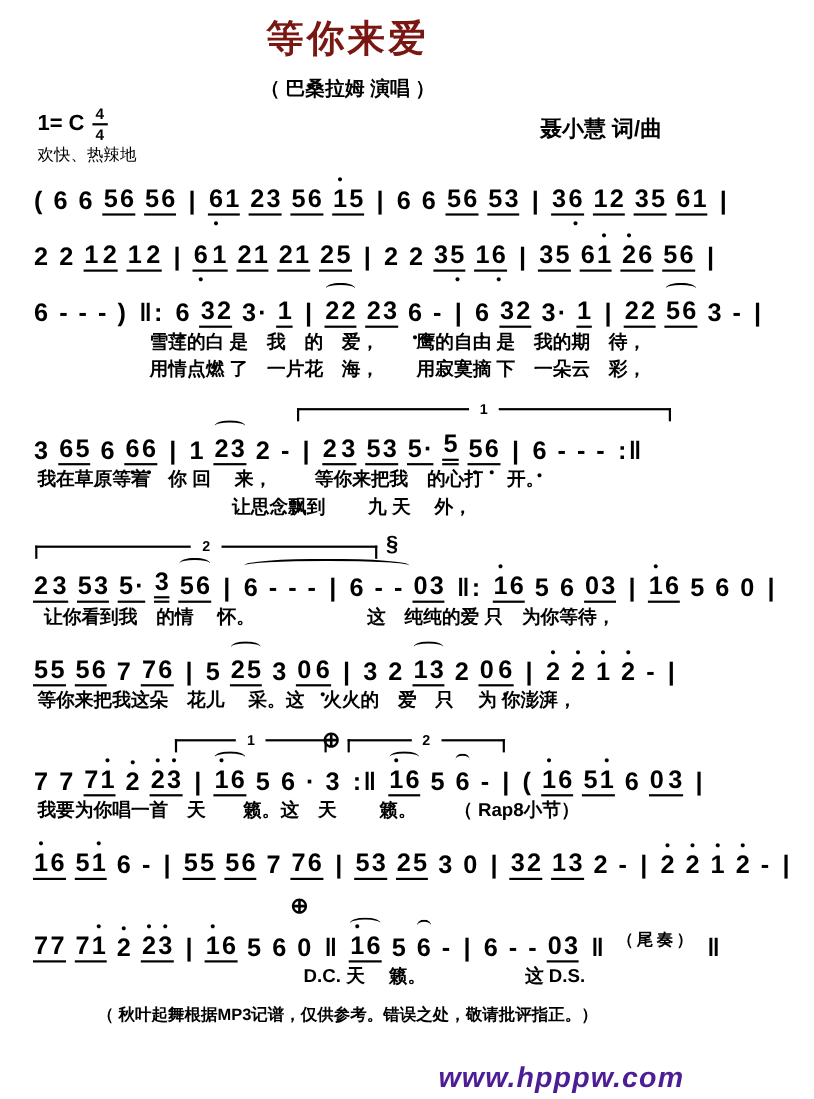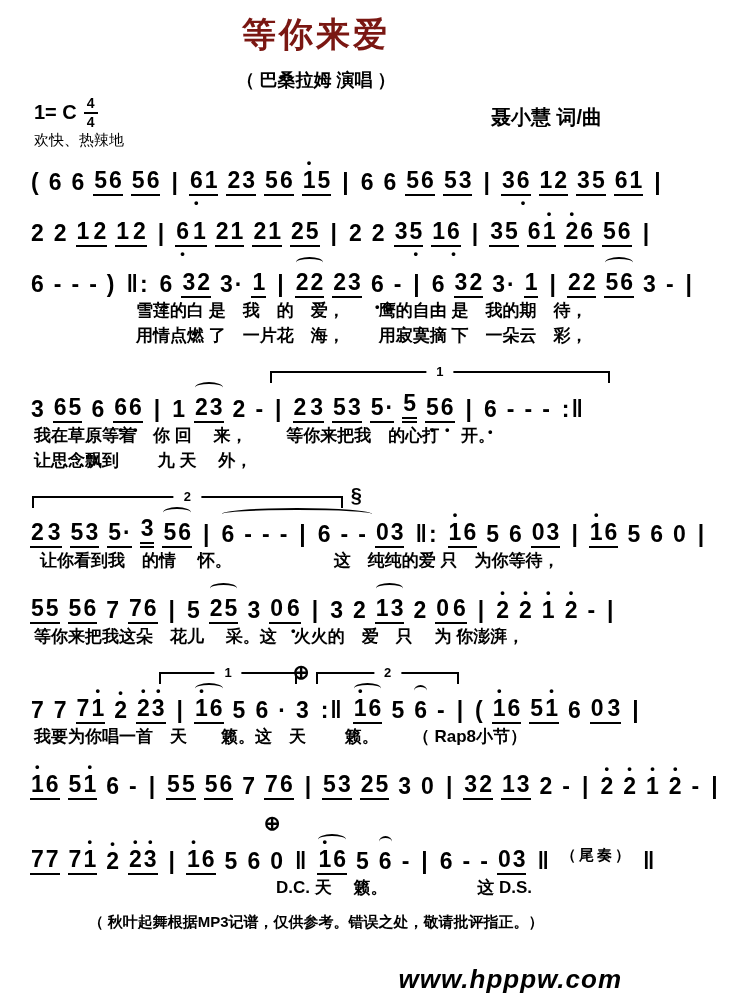--- a/index.html
+++ b/index.html
@@ -27,21 +27,21 @@
   .tok.u2{border-bottom:6px double #000;}
   .tok.bar{margin:0 6px;}
   .tok.txt{font-size:15px;align-self:center;letter-spacing:1px;}
   .ch.da::before{content:"\2022";position:absolute;top:-12px;left:50%;transform:translateX(-50%);font-size:13px;line-height:1;}
   .ch.db::after{content:"\2022";position:absolute;bottom:-16px;left:50%;transform:translateX(-50%);font-size:13px;line-height:1;}
   .tok.arc::after{content:"";position:absolute;top:-13px;left:1px;right:1px;height:9px;border-top:2px solid #000;border-radius:100% 100% 0 0;}
   .tok.arcw::after{content:"";position:absolute;top:-14px;left:2px;width:150px;height:10px;border-top:2px solid #000;border-radius:100% 100% 0 0;}
   .lyric-row{font-size:17px;font-weight:bold;line-height:25px;white-space:pre;}
   .footer-note{text-align:center;font-size:15px;font-weight:bold;margin-top:2px;}
   .footer-site{text-align:center;font-size:18px;font-weight:bold;margin-top:7px;letter-spacing:1px;}
-  .watermark{position:absolute;right:10px;bottom:4px;font-size:26px;font-weight:bold;font-style:italic;color:#000000;letter-spacing:1px;}
+  .watermark{position:absolute;right:10px;bottom:4px;font-size:26px;font-weight:bold;font-style:italic;color:#4c1d95;letter-spacing:1px;}
 </style>
 </head>
 <body>
 
 <div class="page">
   <div class="title" style="color: rgb(122, 23, 18);">等你来爱</div>
   <div class="subtitle">（ 巴桑拉姆 演唱 ）</div>
   <div class="meta-row">
     <div class="keysig">
       <span>1= C</span>
@@ -380,21 +380,21 @@
           </span>
           <span class="tok">
             <span class="ch">-</span>
           </span>
           <span class="tok bar">
             <span class="ch">:</span>
             <span class="ch">‖</span>
           </span>
         </div>
         <div class="lyric-row" style="padding-left: 8px;">我在草原等着　你 回　 来，　　 等你来把我　的心打　 开。</div>
-        <div class="lyric-row" style="padding-left: 8px;">让思念飘到　　 九 天　 外，</div>
+        <div class="lyric-row" style="padding-left: 8px; text-align: center;">让思念飘到　　 九 天　 外，</div>
       </div>
       <div class="music-line">
         <div class="deco-row">
           <div class="volta" style="left: 1%; width: 53%;">
             <span class="vl">2</span>
           </div>
           <span class="segno" style="left: 56%;">§</span>
         </div>
         <div class="notes-row">
           <span class="tok u1">

